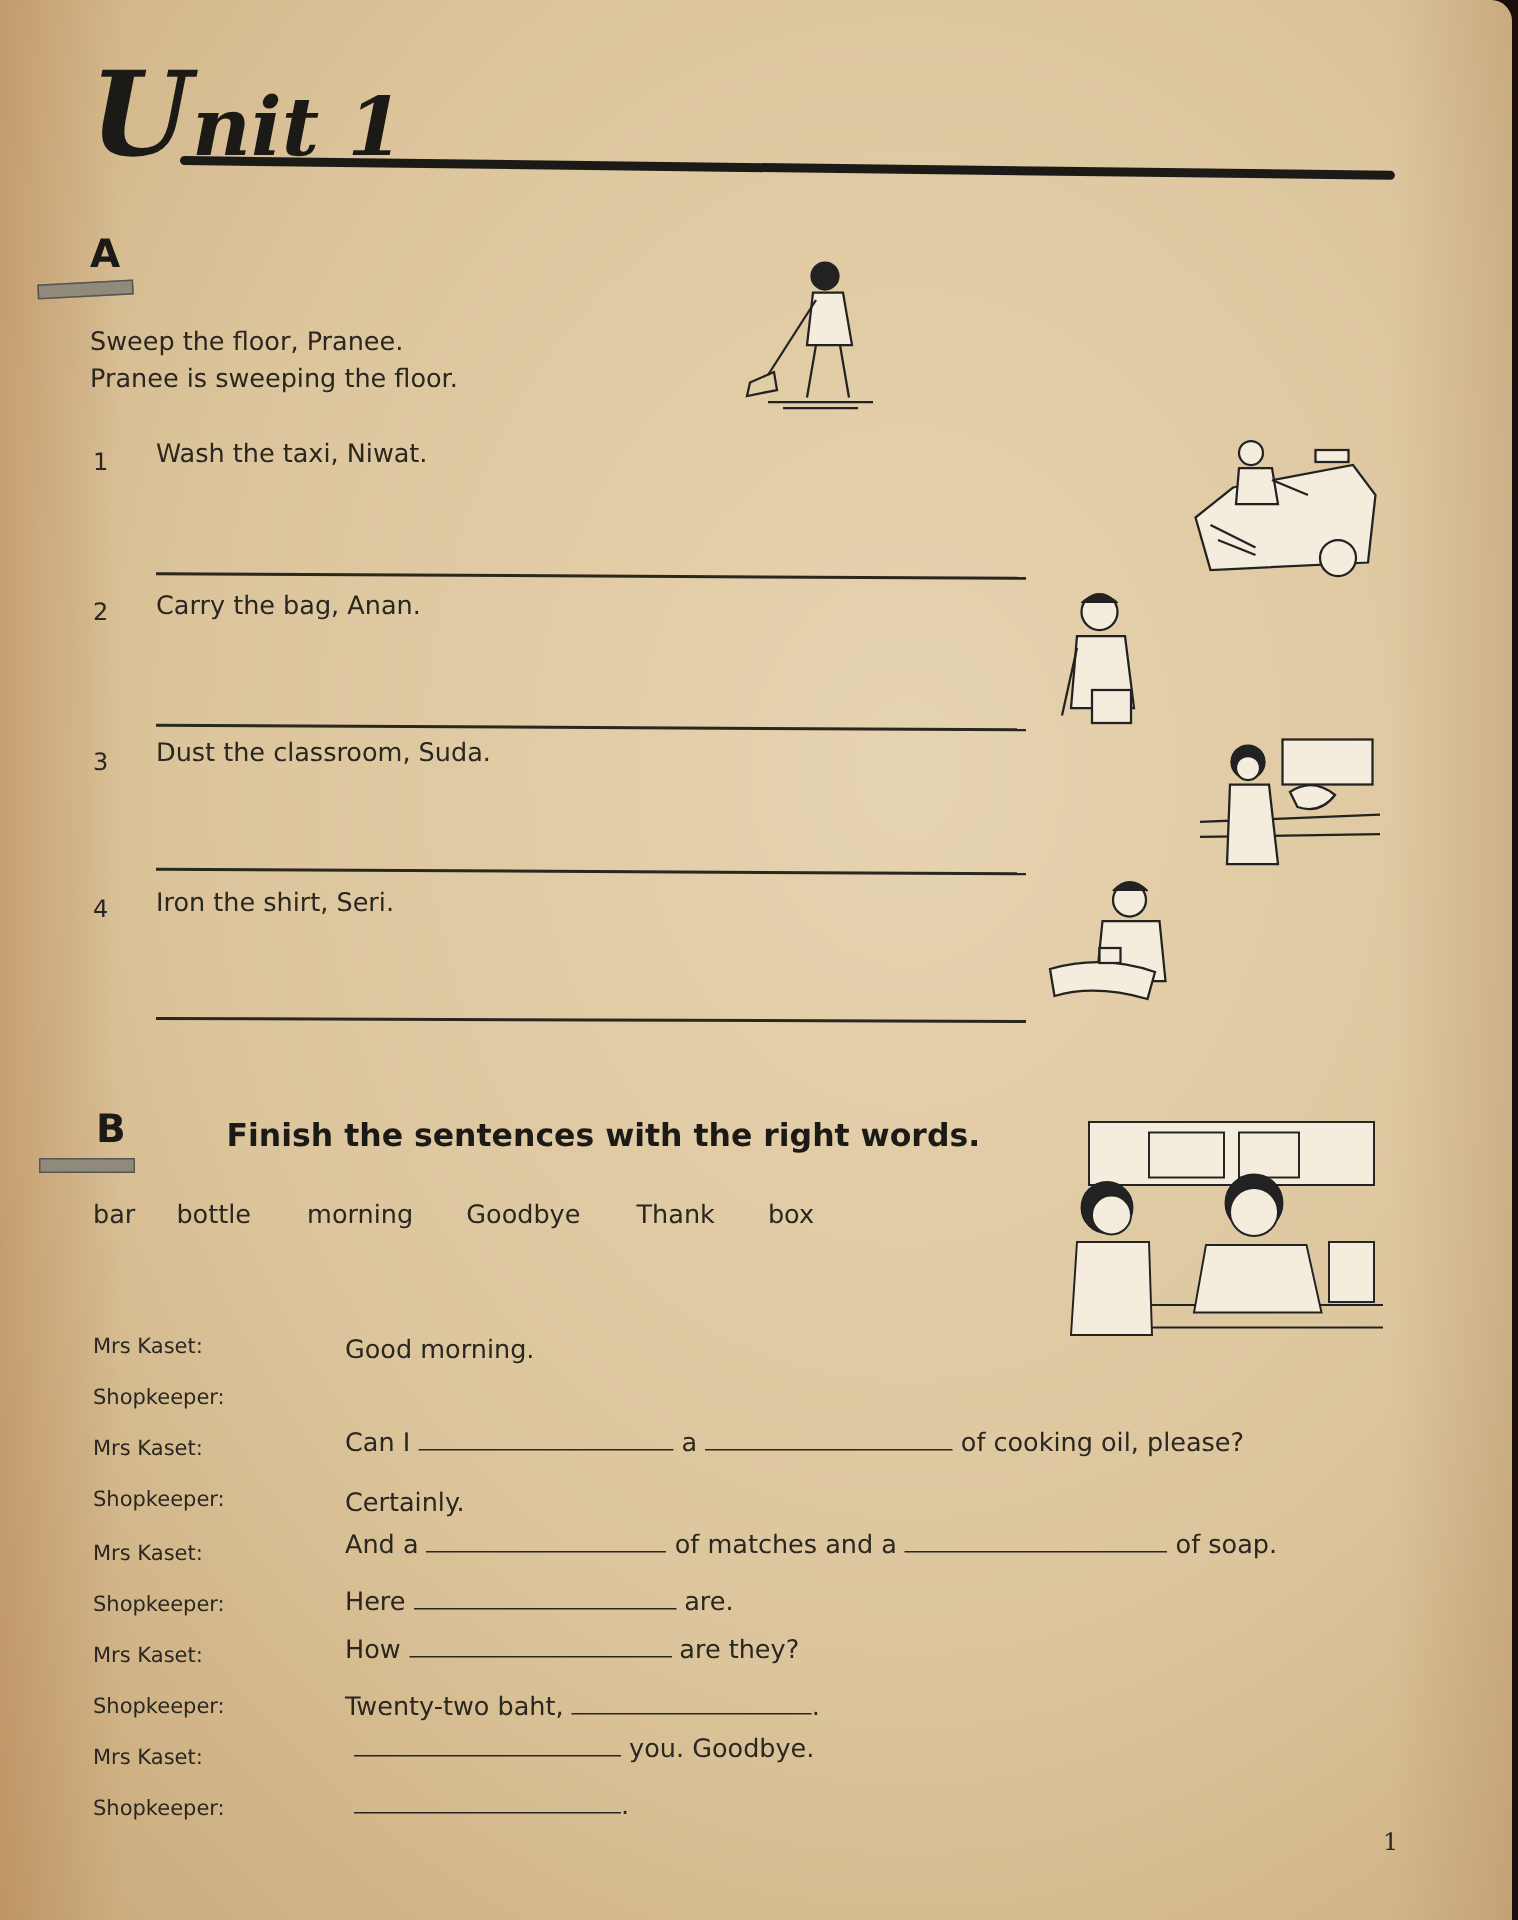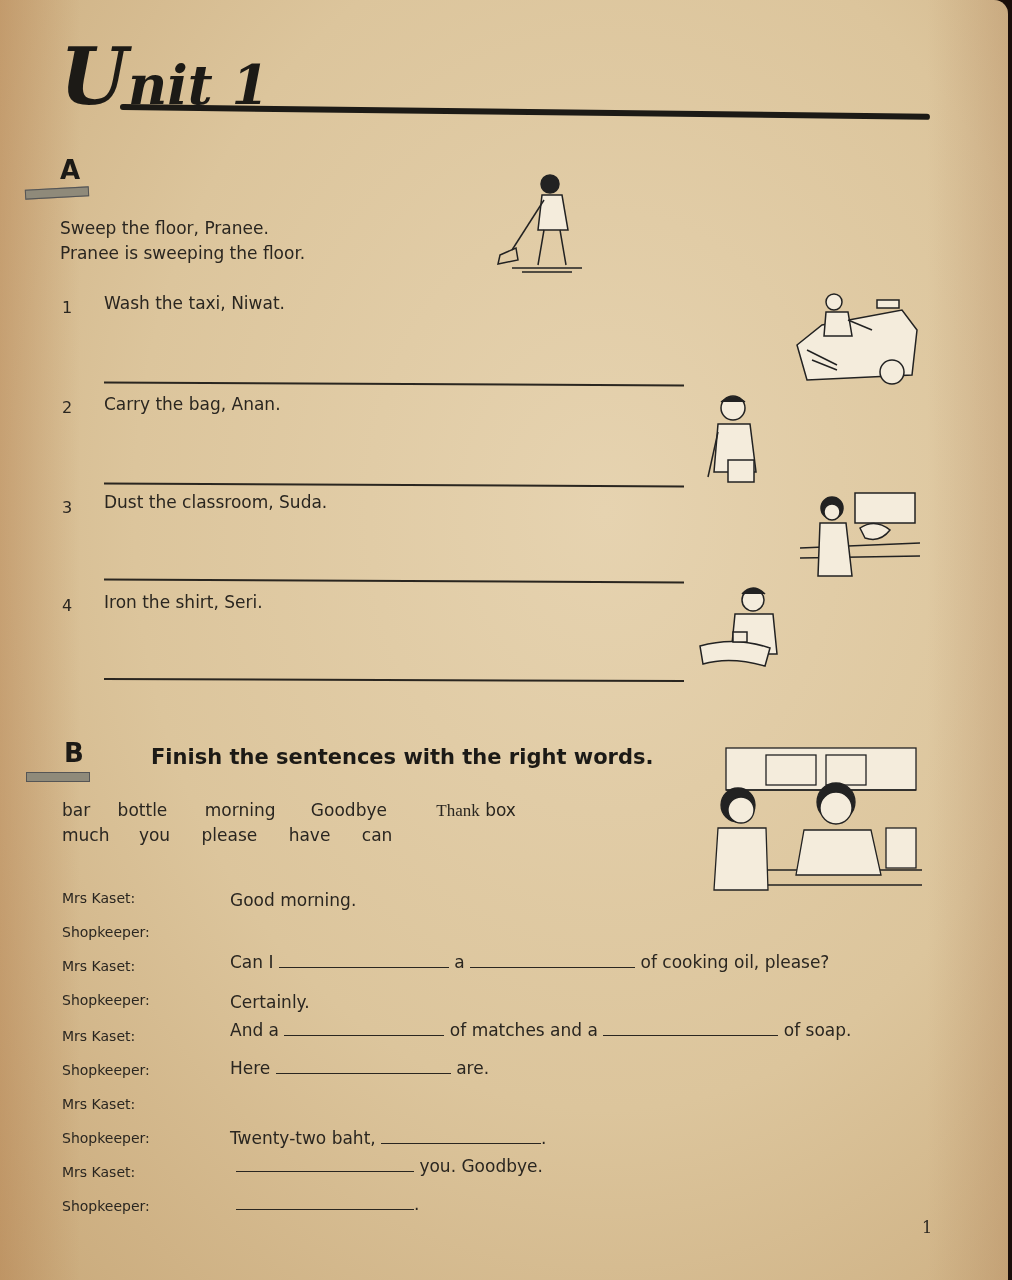--- a/index.html
+++ b/index.html
@@ -128,29 +128,22 @@
   <div class="abs sec-letter" style="left:64px;top:738px;">B</div>
   <div class="abs sec-bar" style="left:26px;top:772px;width:62px;"></div>
   <div class="abs sec-heading" style="left:151px;top:745px;">Finish the sentences with the right words.</div>
 
   <div class="abs" style="left:62px;top:800px;">
     <div class="txt">
       <span>bar</span>
       <span style="margin-left:22px;">bottle</span>
       <span style="margin-left:32px;">morning</span>
       <span style="margin-left:30px;">Goodbye</span>
-      <span style="margin-left:44px;font-family:Liberation Serif, serif;">Thank</span>
-      <span style="text-align:center;">box</span>
-    </div>
-    <div class="txt" style="margin-top:4px;">
-      <span>much</span>
-      <span style="margin-left:24px;">you</span>
-      <span style="margin-left:26px;">please</span>
-      <span style="margin-left:26px;">have</span>
-      <span style="margin-left:26px;">can</span>
+      <span style="margin-left:32px;">Thank</span>
+      <span style="margin-left:30px;text-align:center;">box</span>
     </div>
   </div>
 
   <svg class="abs pic" style="left:696px;top:740px;" width="226" height="155" viewBox="0 0 226 155">
     <g fill="#f4ecdc" stroke="#222" stroke-width="1.3">
       <rect x="30" y="8" width="190" height="42"></rect>
       <path d="M30 50 L220 50 M20 130 L226 130 M20 145 L226 145"></path>
       <rect x="70" y="15" width="50" height="30"></rect>
       <rect x="130" y="15" width="40" height="30"></rect>
       <circle cx="42" cy="65" r="17" fill="#222"></circle>
@@ -194,20 +187,25 @@
   </div>
 
   <div class="abs speaker" style="left:62px;top:1062px;">Shopkeeper:</div>
   <div class="abs txt" style="left:230px;top:1058px;">
     <span>Here</span>
     <span class="blank" style="width:175px;"></span>
     <span>are.</span>
   </div>
 
   <div class="abs speaker" style="left:62px;top:1096px;">Mrs Kaset:</div>
+  <div class="abs txt" style="left:230px;top:1090px;">
+    <span>How</span>
+    <span class="blank" style="width:175px;"></span>
+    <span>are they?</span>
+  </div>
 
   <div class="abs speaker" style="left:62px;top:1130px;">Shopkeeper:</div>
   <div class="abs txt" style="left:230px;top:1128px;">
     <span>Twenty-two baht,</span>
     <span class="blank" style="width:160px;"></span><span>.</span>
   </div>
 
   <div class="abs speaker" style="left:62px;top:1164px;">Mrs Kaset:</div>
   <div class="abs txt" style="left:236px;top:1156px;">
     <span class="blank" style="width:178px;"></span>

